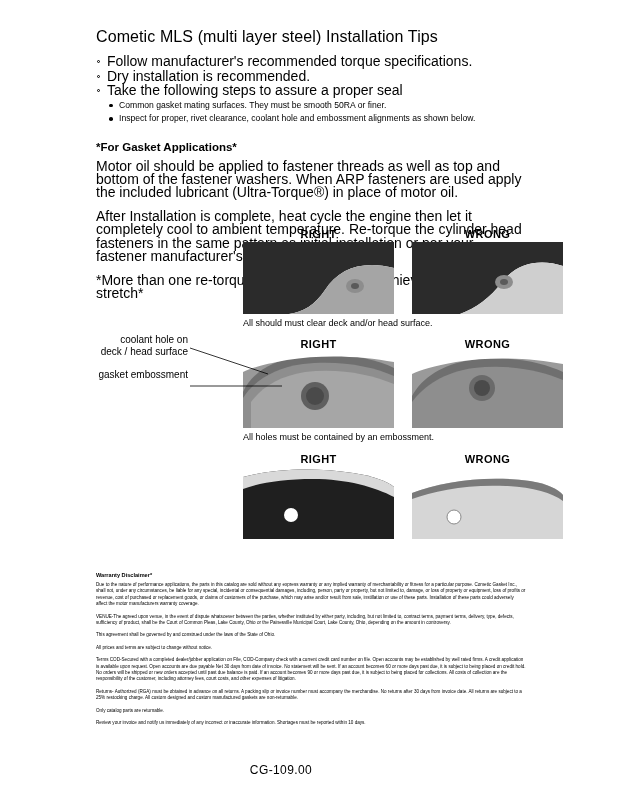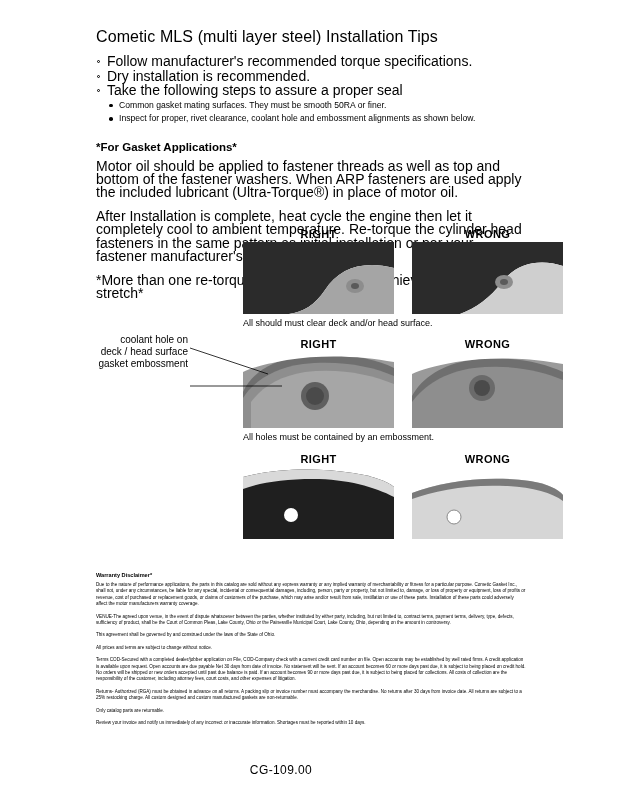--- a/index.html
+++ b/index.html
@@ -287,21 +287,21 @@
             <circle cx="42" cy="50" r="7" fill="#ffffff" stroke="#8a8a8a" stroke-width="1"></circle>
           </svg>
         </div>
       </div>
     </div>
   </div>
 
   <div class="callouts" style="left:8px; top:334px; width:180px;">
     <div class="callout-line">coolant hole on</div>
     <div class="callout-line">deck / head surface</div>
-    <div class="callout-line" style="margin-top:0;">gasket embossment</div>
+    <div class="callout-line" style="margin-top:11px;">gasket embossment</div>
   </div>
   <svg width="110" height="80" style="position:absolute; left:190px; top:338px;">
     <line x1="0" y1="10" x2="78" y2="36" stroke="#000" stroke-width="0.8"></line>
     <line x1="0" y1="48" x2="92" y2="48" stroke="#000" stroke-width="0.8"></line>
   </svg>
 
   <div class="warranty">
     <h3>Warranty Disclaimer*</h3>
     <p>Due to the nature of performance applications, the parts in this catalog are sold without any express warranty or any implied warranty of merchantability or fitness for a particular purpose.  Cometic Gasket Inc., shall not, under any circumstances, be liable for any special, incidental or consequential damages, including, person, party or property, but not limited to, damage, or loss of property or equipment, loss of profits or revenue, cost of purchased or replacement goods, or claims of customers of the purchase, which may arise and/or result from sale, instillation or use of these parts.  Installation of these parts could adversely affect the motor manufacturers warranty coverage.</p>
     <p>VENUE-The agreed upon venue, in the event of dispute whatsoever between the parties, whether instituted by either party, including, but not limited to, contract terms, payment terms, delivery, type, defects, sufficiency of product, shall be the Court of Common Pleas, Lake County, Ohio or the Painesville Municipal Court, Lake County, Ohio, depending on the amount in controversy.</p>

